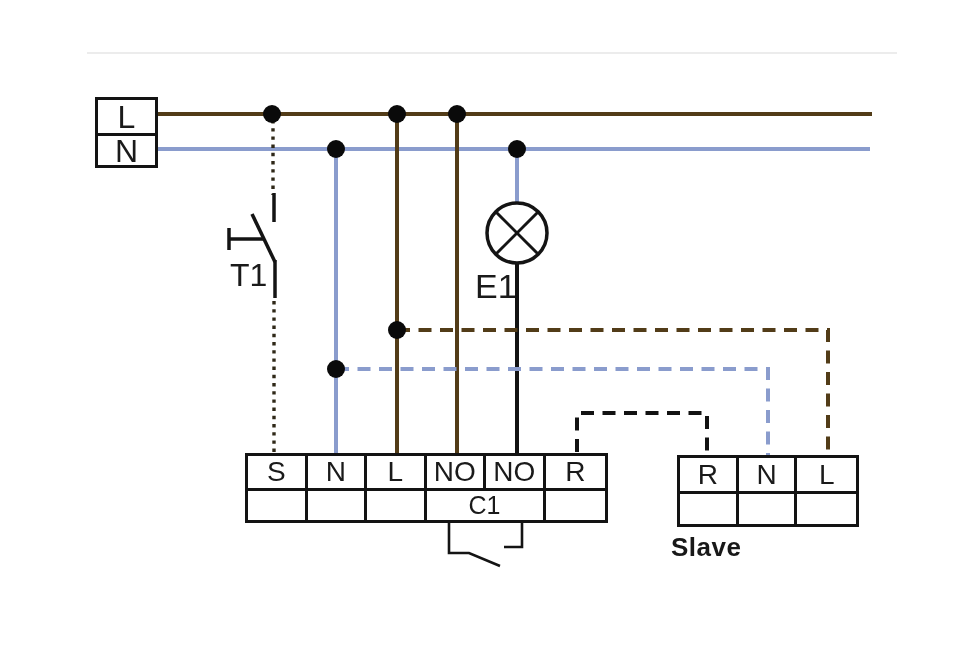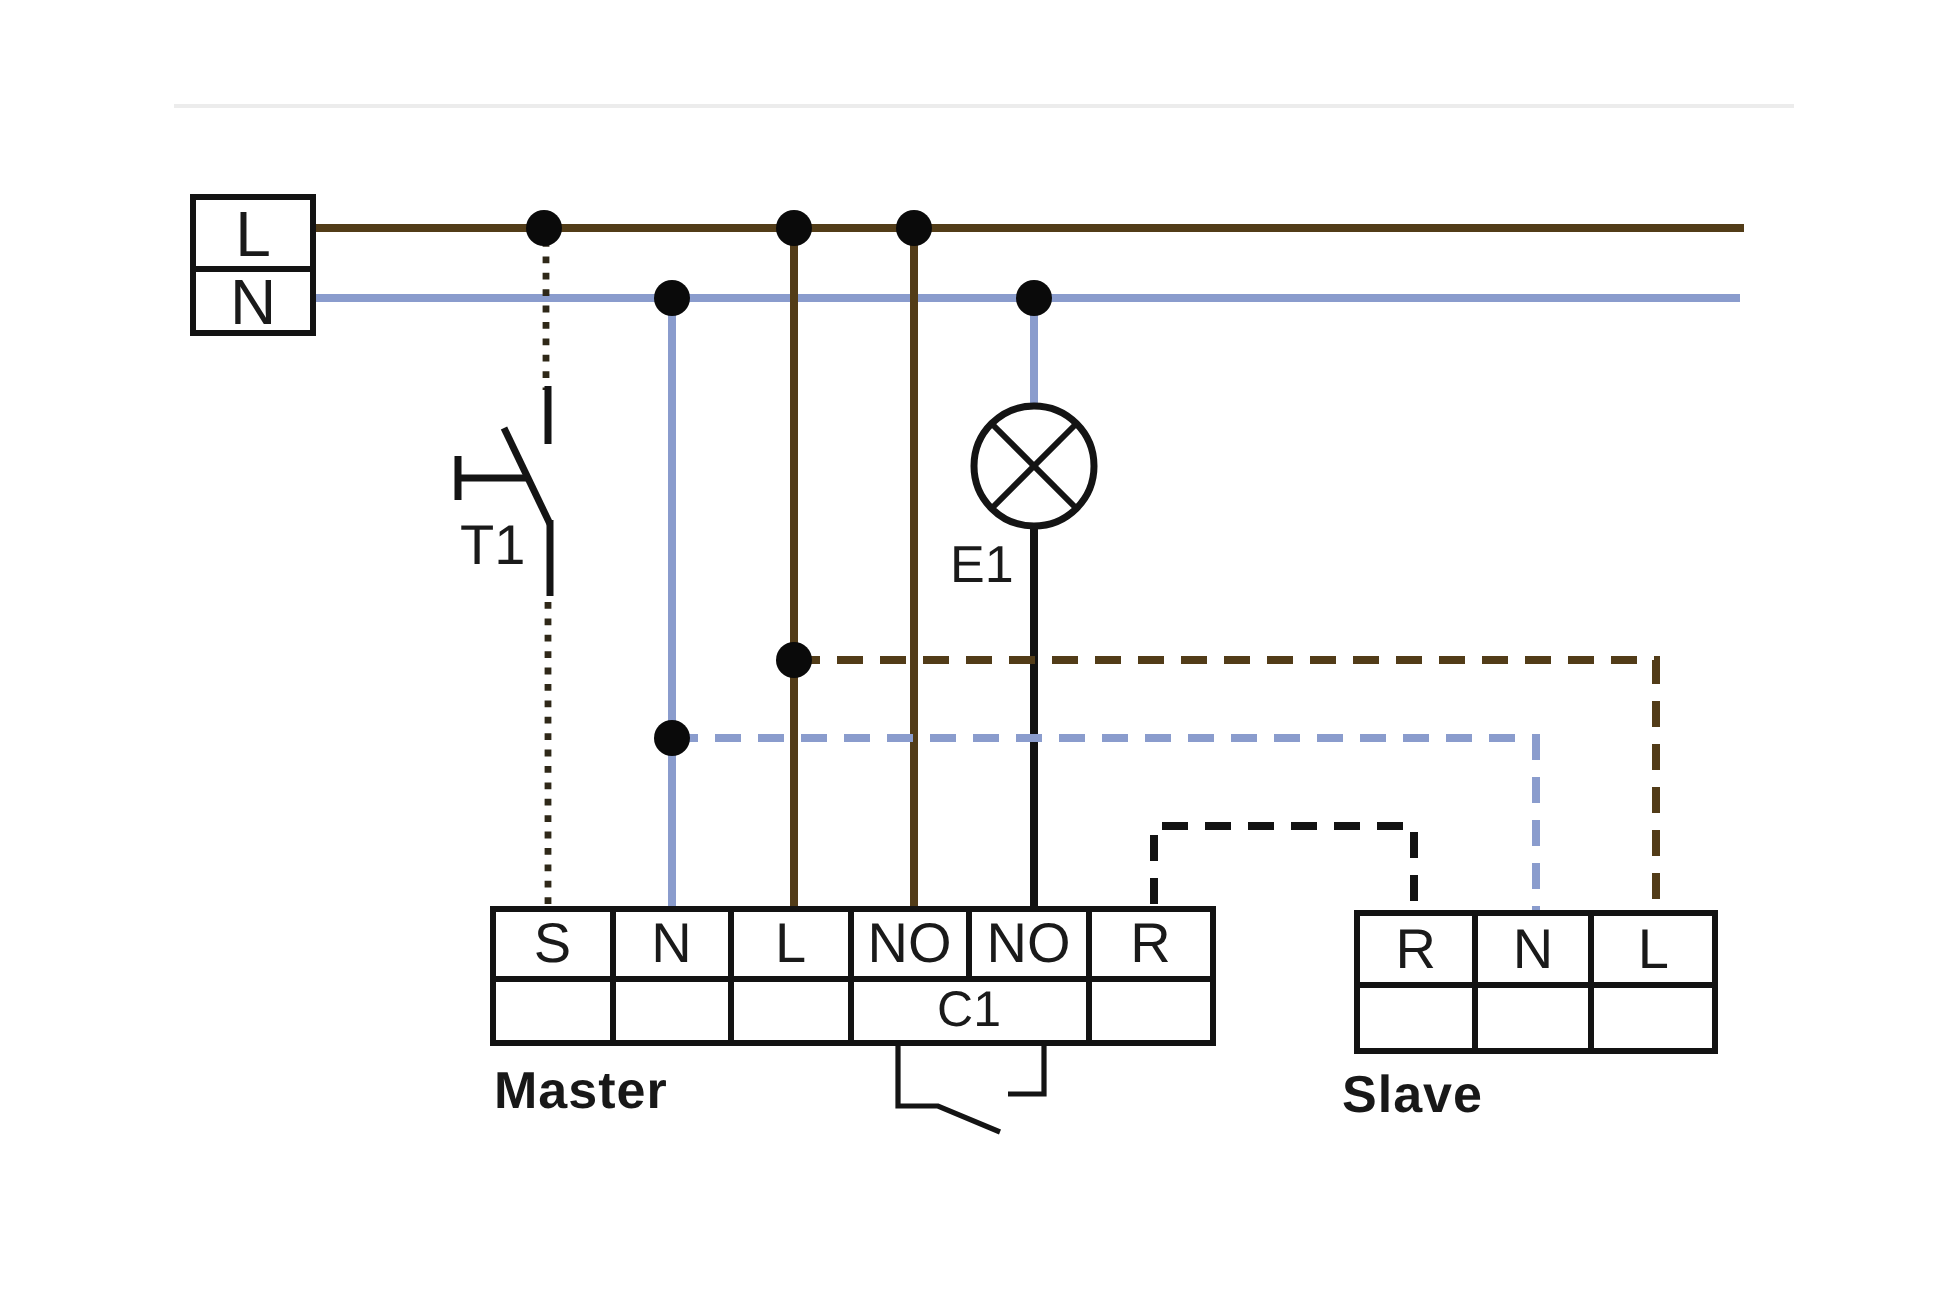--- a/index.html
+++ b/index.html
@@ -37,22 +37,22 @@
     grid-template-columns:1fr; grid-template-rows:33px 32px; }
   .source-box .cell { font-size:32px; }
 
   .master-block { left:245px; top:453px; width:363px; height:70px;
     grid-template-columns:repeat(6,1fr); grid-template-rows:32px 32px; }
   .slave-block  { left:677px; top:455px; width:182px; height:72px;
     grid-template-columns:repeat(3,1fr); grid-template-rows:33px 33px; }
   .c1cell { grid-column:4 / span 2; font-size:25px; }
 
   .lbl { position:absolute; z-index:2; white-space:nowrap; }
-  .t1-label { left:230px; top:257px; font-size:28px; }
-  .e1-label { left:475px; top:267px; font-size:26px; }
+  .t1-label { left:230px; top:257px; font-size:32px; }
+  .e1-label { left:475px; top:267px; font-size:34px; }
   .block-name { font-weight:bold; font-size:26px; letter-spacing:0.5px; color:#181818; }
   .master-name { left:247px; top:530px; }
   .slave-name  { left:671px; top:532px;text-align:center; }
 </style>
 </head>
 <body>
 
 <div class="canvas">
 
   <div class="top-rule"></div>
@@ -118,21 +118,20 @@
     <div class="cell br">NO</div>
     <div class="cell br">NO</div>
     <div class="cell">R</div>
 
     <div class="cell bt br"></div>
     <div class="cell bt br"></div>
     <div class="cell bt br"></div>
     <div class="cell bt br c1cell">C1</div>
     <div class="cell bt"></div>
   </div>
-  <div class="lbl block-name master-name">Master</div>
 
   <div class="tblock slave-block">
     <div class="cell br">R</div>
     <div class="cell br">N</div>
     <div class="cell">L</div>
     <div class="cell bt br"></div>
     <div class="cell bt br"></div>
     <div class="cell bt"></div>
   </div>
   <div class="lbl block-name slave-name">Slave</div>

